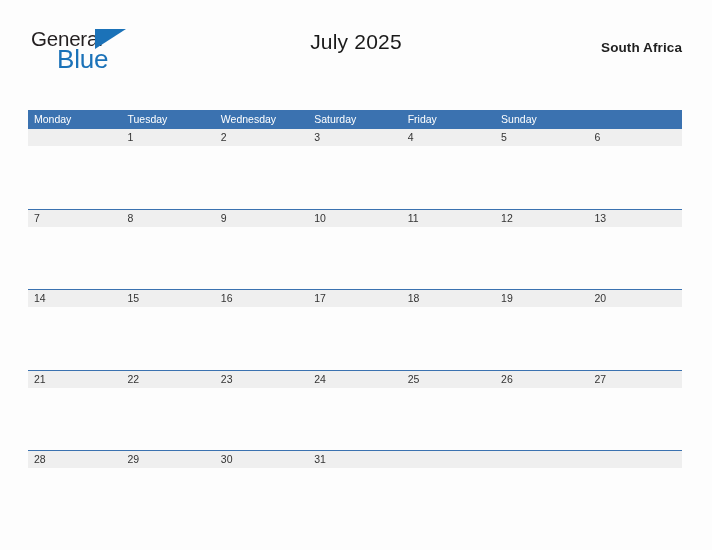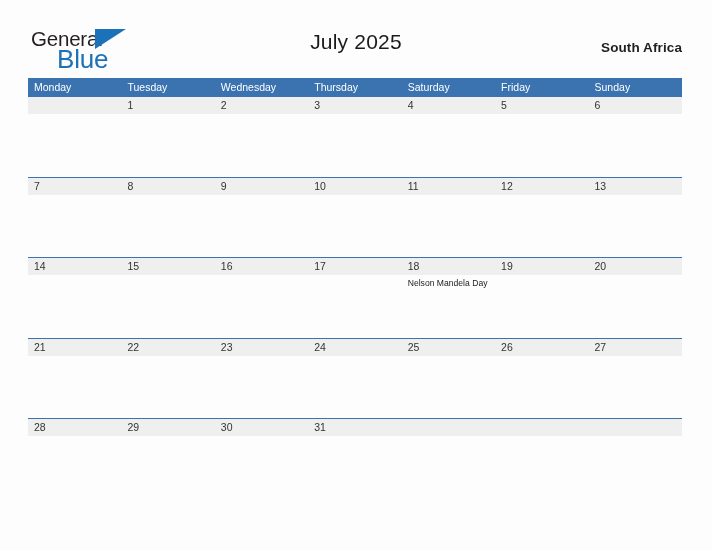--- a/index.html
+++ b/index.html
@@ -89,20 +89,21 @@
     position: absolute;
     left: 28px;
     top: 78px;
     width: 654px;
   }
   .weekday-row {
     display: flex;
     width: 654px;
     height: 18px;
     background: #3b72b0;
+    margin-top: 32px;
   }
   .weekday {
     width: 93.43px;
     box-sizing: border-box;
     padding-left: 6px;
     color: #ffffff;
     font-size: 10.5px;
     line-height: 18px;
     white-space: nowrap;
   }
@@ -165,21 +166,20 @@
     <div class="country">South Africa</div>
 
   </div>
 
   <div class="calendar">
 
     <div class="weekday-row">
       <div class="weekday">Monday</div>
       <div class="weekday">Tuesday</div>
       <div class="weekday">Wednesday</div>
-      <div class="weekday">Thursday</div>
       <div class="weekday">Saturday</div>
       <div class="weekday">Friday</div>
       <div class="weekday">Sunday</div>
     </div>
 
     <div class="week-row">
       <div class="date-strip">
         <div class="day-cell"></div>
         <div class="day-cell">1</div>
         <div class="day-cell">2</div>
@@ -228,21 +228,20 @@
         <div class="day-cell">17</div>
         <div class="day-cell">18</div>
         <div class="day-cell">19</div>
         <div class="day-cell">20</div>
       </div>
       <div class="events-strip">
         <div class="event-cell"></div>
         <div class="event-cell"></div>
         <div class="event-cell"></div>
         <div class="event-cell"></div>
-        <div class="event-cell">Nelson Mandela Day</div>
         <div class="event-cell"></div>
         <div class="event-cell"></div>
       </div>
     </div>
 
     <div class="week-row">
       <div class="date-strip">
         <div class="day-cell">21</div>
         <div class="day-cell">22</div>
         <div class="day-cell">23</div>

